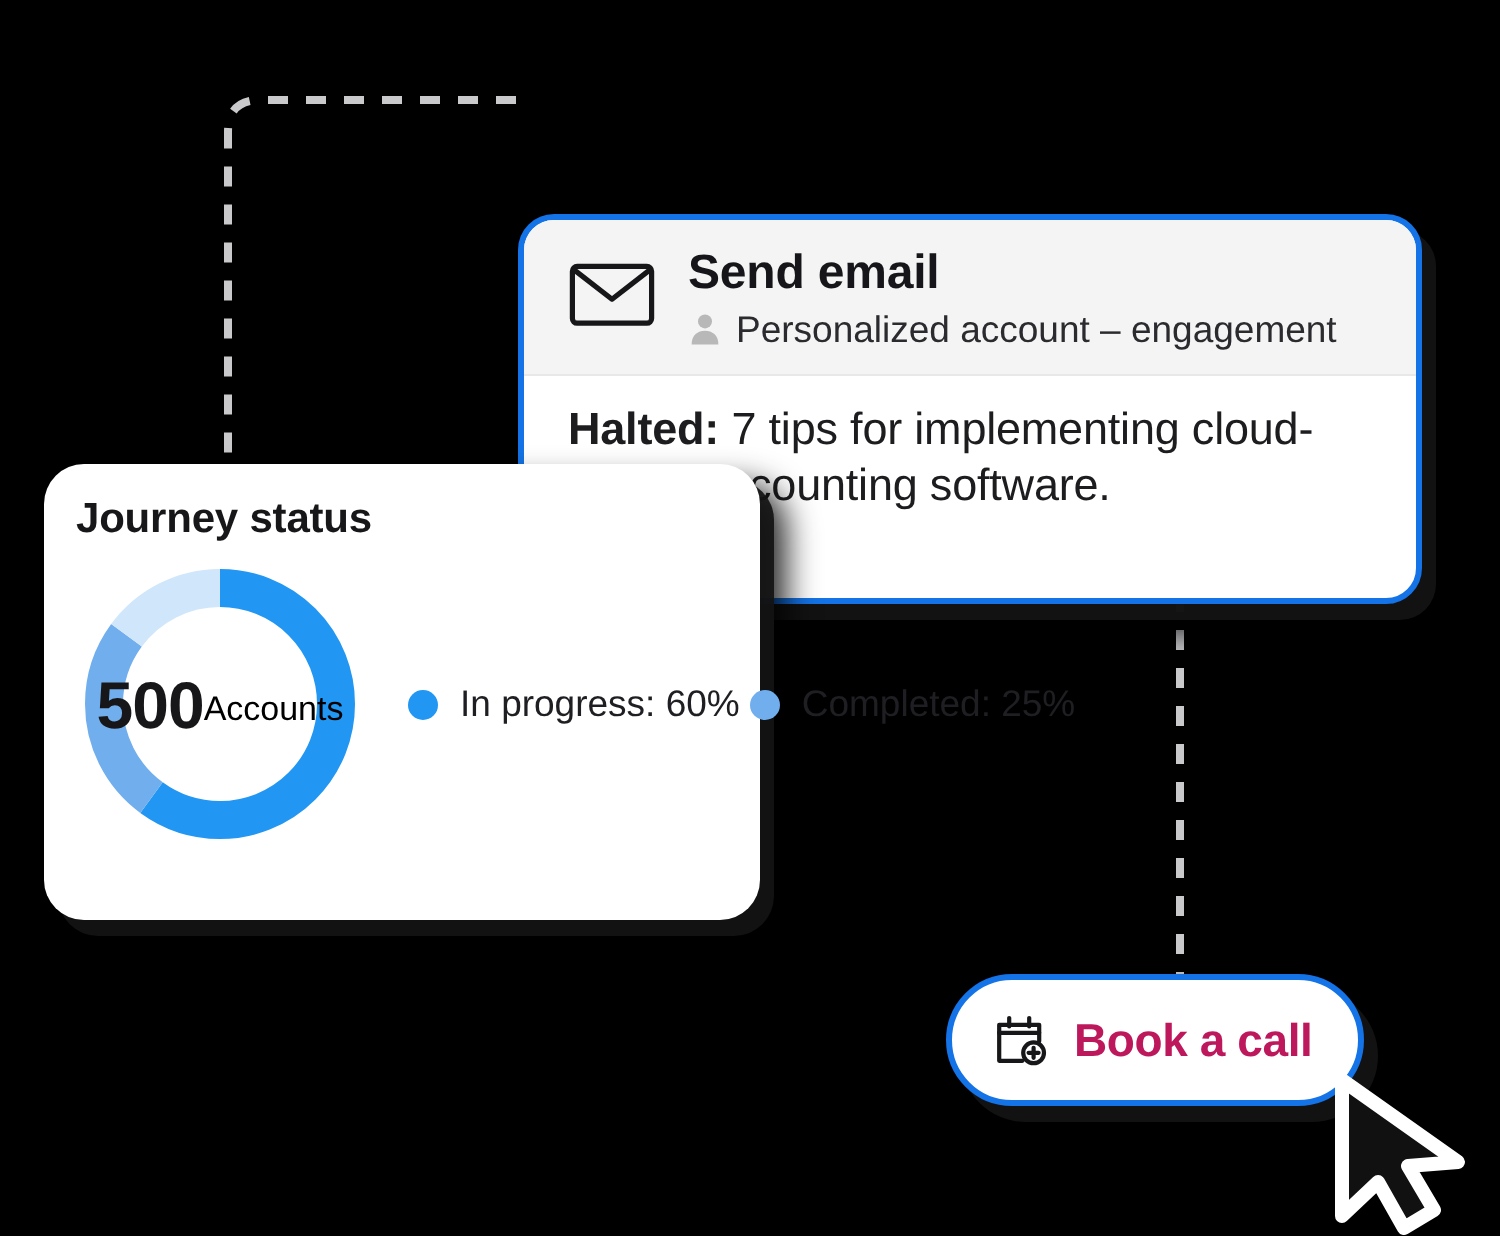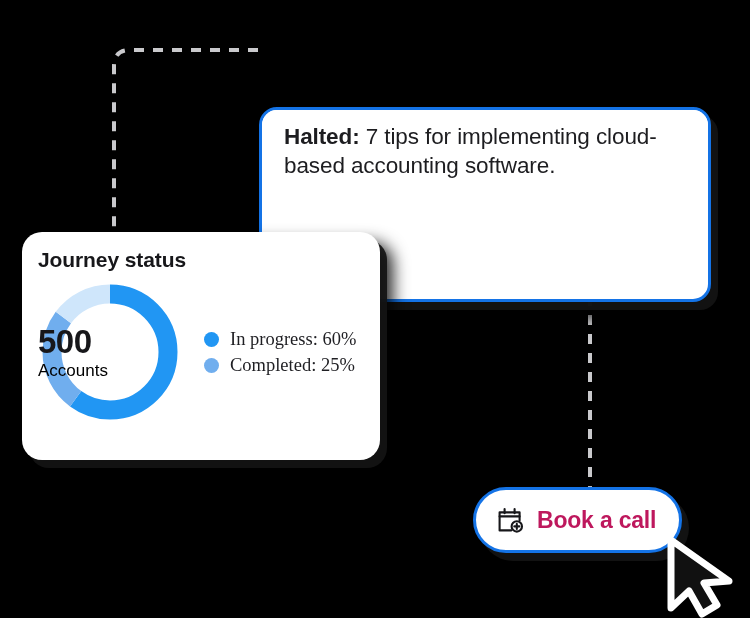--- a/index.html
+++ b/index.html
@@ -155,43 +155,43 @@
     width: 144px;
     height: 144px;
     flex: 0 0 auto;
   }
   .donut-center {
     position: absolute;
     left: 0; top: 0;
     width: 144px;
     height: 144px;
     display: flex;
-    flex-direction: column;
+    flex-direction: row;
+    align-items: center;
     justify-content: center;
     pointer-events: none;
   }
   .donut-value {
     font-size: 33px;
     font-weight: 700;
     color: #17171a;
     line-height: 1;
     letter-spacing: -0.5px;
   }
   .donut-unit {
     font-size: 17px;
     color: #000000;
     line-height: 1;
     margin-top: 4px;
   }
   .legend {
     margin-left: 22px;
     display: flex;
-    flex-direction: column;
+    flex-direction: row;
     gap: 5px;
-    font-family: Liberation Serif, serif;
   }
   .legend-row {
     display: flex;
     align-items: center;
   }
   .legend-dot {
     width: 15px;
     height: 15px;
     border-radius: 50%;
     flex: 0 0 auto;
@@ -252,20 +252,36 @@
   <svg class="connector" style="left:0px; top:0px;" width="300" height="300" viewBox="0 0 300 300">
     <path d="M258 50 L130 50 Q114 50 114 66 L114 250" fill="none" stroke="#c9c9cc" stroke-width="4" stroke-dasharray="10 9" stroke-linecap="butt"></path>
   </svg>
 
   <svg class="connector" style="left:560px; top:296px;" width="70" height="210" viewBox="0 0 70 210">
     <path d="M30 0 L30 200" fill="none" stroke="#c9c9cc" stroke-width="4" stroke-dasharray="10 9" stroke-linecap="butt"></path>
   </svg>
 
 
   <div id="email-card">
+    <div class="email-header">
+      <svg class="envelope-icon" viewBox="0 0 44 34" fill="none" stroke="#17171a" stroke-width="2.6" stroke-linejoin="round">
+        <rect x="2.2" y="3.2" width="39.6" height="28.4" rx="2.4"></rect>
+        <path d="M3.4 5.2 L22 19.6 L40.6 5.2" stroke-linecap="round"></path>
+      </svg>
+      <div class="email-head-text">
+        <div class="email-title">Send email</div>
+        <div class="email-sub-row">
+          <svg class="person-icon" viewBox="0 0 17 17" fill="#b8b8b8">
+            <circle cx="8.5" cy="4.7" r="3.5"></circle>
+            <path d="M1.8 16.2 C1.8 11.6 4.9 9.4 8.5 9.4 C12.1 9.4 15.2 11.6 15.2 16.2 Z"></path>
+          </svg>
+          <span class="email-subtitle">Personalized account – engagement</span>
+        </div>
+      </div>
+    </div>
     <div class="email-body">
       <div class="email-body-text"><b>Halted:</b><span> 7 tips for implementing cloud-based accounting software.</span></div>
     </div>
   </div>
 
   <div id="journey-card">
     <div class="journey-title">Journey status</div>
     <div class="journey-body">
 
       <div class="donut-wrap">

